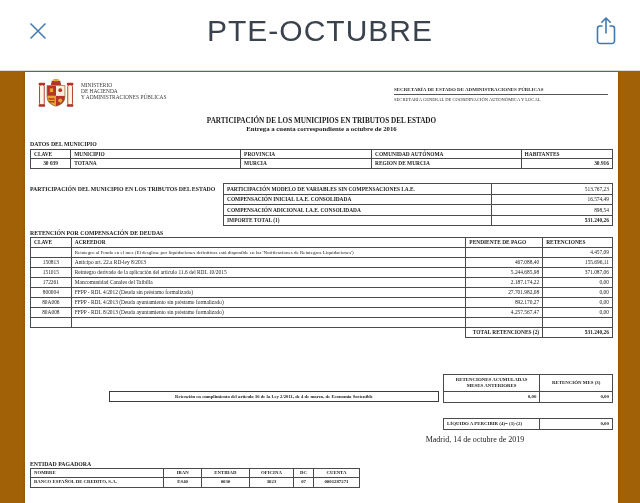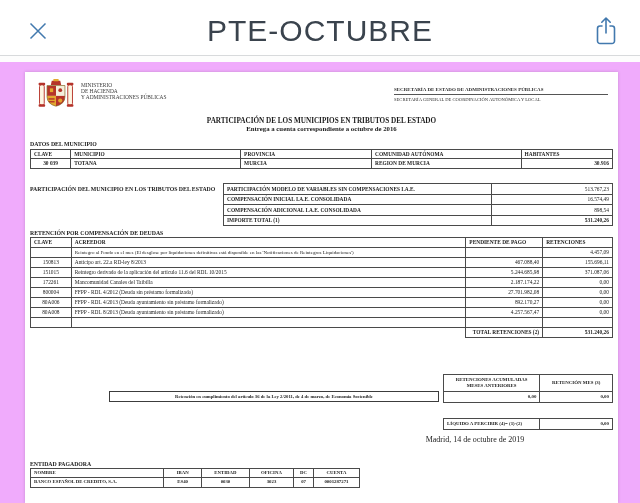--- a/index.html
+++ b/index.html
@@ -1,28 +1,28 @@
 <!DOCTYPE html>
 <html><head>
 <meta charset="utf-8">
 <style>
   * { margin:0; padding:0; box-sizing:border-box; }
   html,body { width:640px; height:503px; }
   body { font-family:"Liberation Serif", serif; background:#fff; overflow:hidden; color:#1c1c1c; -webkit-text-size-adjust:none; }
   .screen { position:relative; width:640px; height:503px; background:#fdfdfd; overflow:hidden; }
 
   
-  .topbar { position:absolute; top:0; left:0; right:0; height:56px; background:#fff; border-bottom:1px solid #d8dadc; z-index:5; }
+  .topbar { position:absolute; top:0; left:0; right:0; height:71px; background:#fff; border-bottom:1px solid #d8dadc; z-index:5; }
   .topbar-title { position:absolute; left:0; right:0; top:14px; text-align:center; font-family:"Liberation Sans", sans-serif; font-size:30px; font-weight:400; color:#3a434d; letter-spacing:1px; }
   .icon-btn { position:absolute; top:11px; width:40px; height:40px; background:none; border:none; cursor:pointer; display:flex; align-items:center; justify-content:center; z-index:6; }
   .icon-btn.close { left:18px; }
   .icon-btn.share { right:14px; }
 
   
-  .viewer-body { position:absolute; top:62px; left:0; right:0; bottom:0; background:#f0abfc; }
+  .viewer-body { position:absolute; top:62px; left:0; right:0; bottom:0; background:#a16207; }
   .page { position:absolute; left:25px; top:10px; width:593px; height:431px; background:#fff; box-shadow:0 0 3px rgba(0,0,0,0.18); }
   .page * { line-height:1.15; }
 
   .abs { position:absolute; }
 
   .ministry-text { left:56px; top:10px; font-size:5.4px; line-height:7px; color:#3a3a3a; }
   .arms { position:absolute; left:12px; top:6px; width:38px; height:32px; }
   .secretaria { right:10px; top:15px; width:214px; color:#2e2e2e; }
   .secretaria .l1 { font-size:5px; font-weight:bold; border-bottom:1px solid #555; padding-bottom:1px; }
   .secretaria .l2 { font-size:4.6px; margin-top:2px; }

